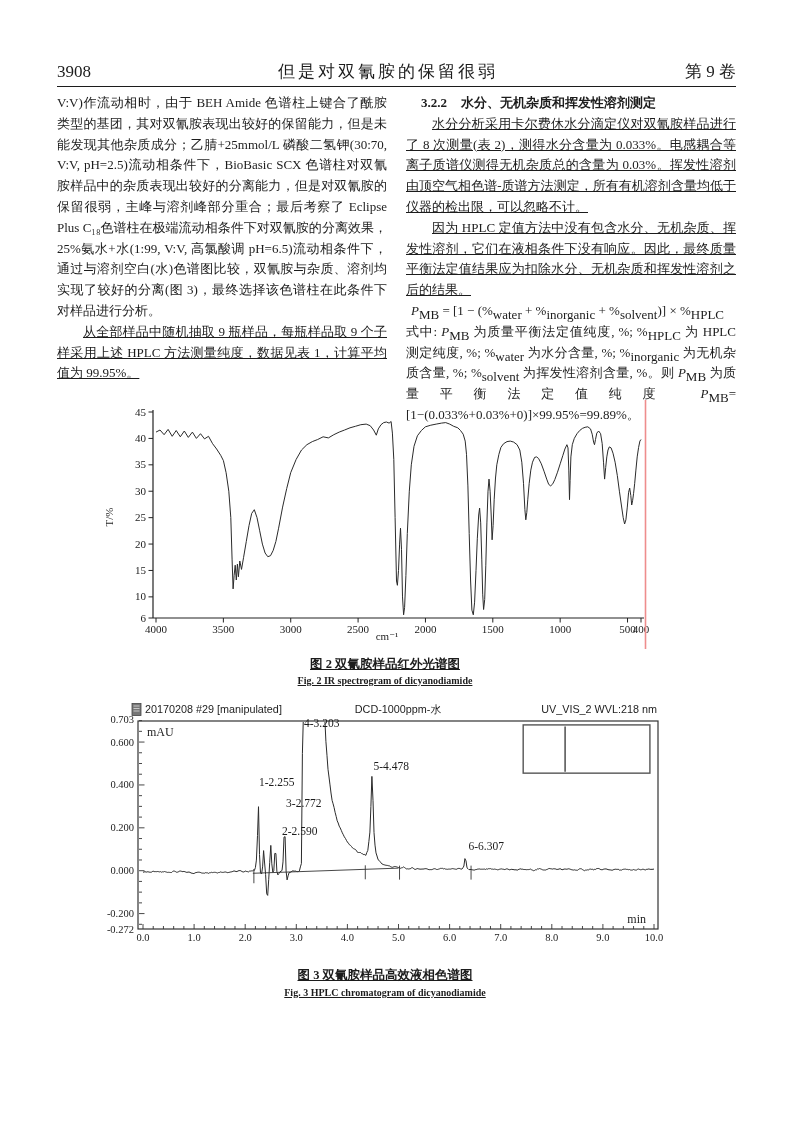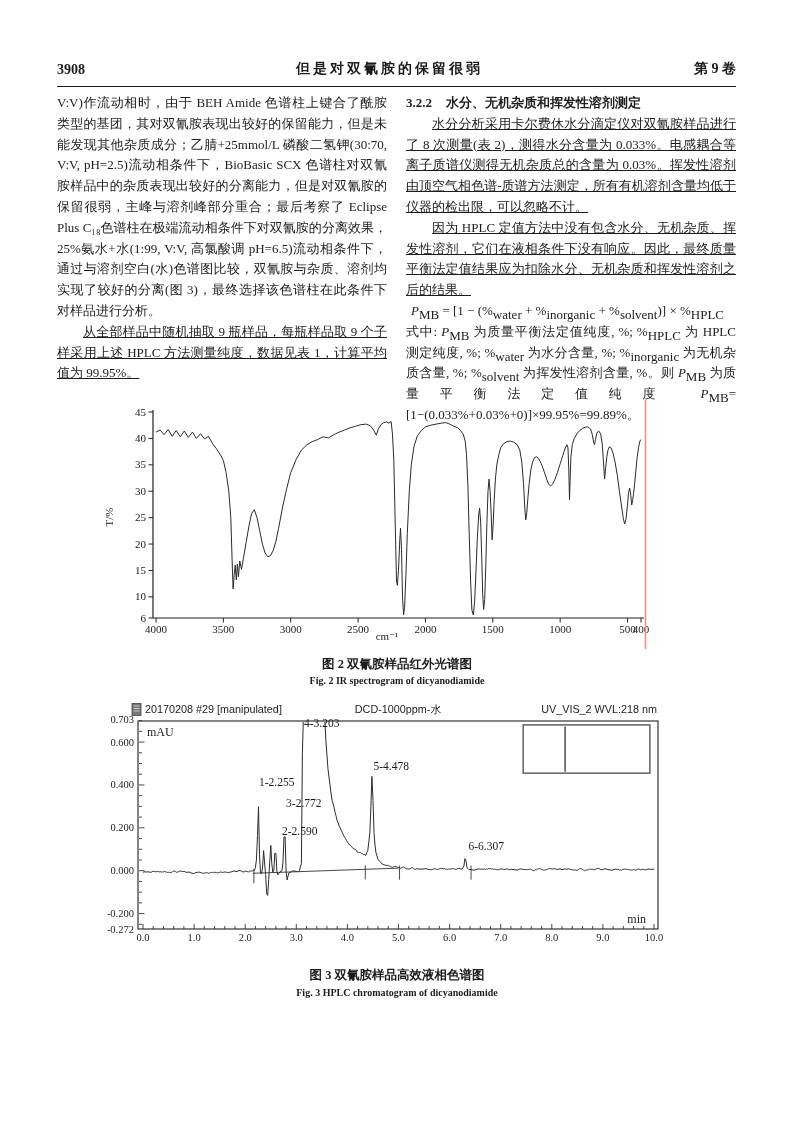--- a/index.html
+++ b/index.html
@@ -1,30 +1,30 @@
 <!DOCTYPE html>
 <html><head>
 <meta charset="utf-8">
 <style>
   html,body{margin:0;padding:0;}
   body{width:793px;height:1122px;background:#fff;font-family:"Liberation Serif","DejaVu Serif",serif;color:#1c1c1c;}
   .page{position:relative;width:793px;height:1122px;overflow:hidden;background:#fff;}
-  .pg-header{position:absolute;top:60px;left:57px;width:679px;display:flex;justify-content:space-between;align-items:flex-end;font-size:14px;font-weight:bold;}
+  .pg-header{position:absolute;top:60px;left:57px;width:679px;display:flex;justify-content:space-between;align-items:center;font-size:17px;font-weight:normal;}
   .pg-header .journal{letter-spacing:3px;}
   .header-rule{position:absolute;top:86px;left:57px;width:679px;border-top:1.7px solid #1c1c1c;}
   .col{position:absolute;top:93px;width:330px;font-size:13px;line-height:20.8px;text-align:justify;text-justify:inter-ideograph;}
   .col-left{left:57px;}
   .col-right{left:406px;}
   .col p{margin:0;}
   .indent{text-indent:2em;text-decoration:underline;}
   .heading{font-weight:bold;}
-  .heading .hnum{margin-right:14px;}
+  .heading .hnum{margin-right:14px;margin-left:15px;}
   .formula{text-indent:0;padding-left:5px;font-size:13px;}
   sub{font-size:13px;line-height:0;}
-  .caption{position:absolute;left:12px;width:770px;text-align:center;font-weight:bold;margin:0;}
+  .caption{position:absolute;left:0;width:770px;text-align:center;font-weight:bold;margin:0;text-decoration:underline;}
   .cap-zh{font-size:12.5px;}
   .cap-en{font-size:10px;}
   .figsvg{position:absolute;}
   svg text{font-family:"Liberation Serif","DejaVu Serif",serif;fill:#1c1c1c;}
   svg text.sanslab{font-family:"Liberation Sans","DejaVu Sans",sans-serif;}
 </style>
 </head>
 <body>
 
 <div class="page">

